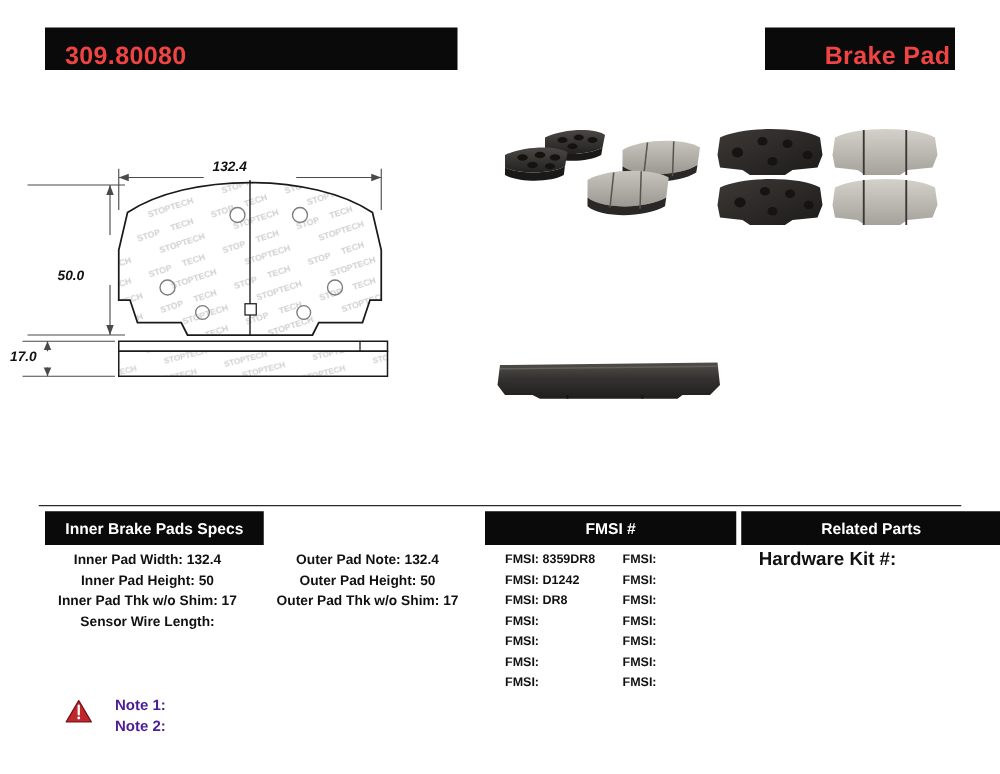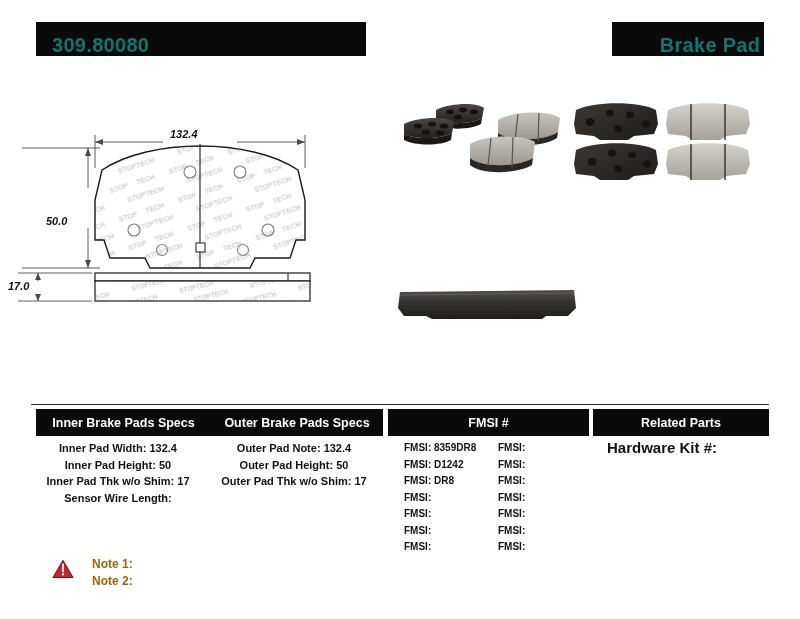--- a/index.html
+++ b/index.html
@@ -20,21 +20,21 @@
   .hdr-bar {
     position: absolute;
     top: 22px; height: 34px;
     background: #0a0a0a;
     display: flex;
     align-items: center;
   }
   #hdr-left  { left: 36px; width: 330px; }
   #hdr-right { left: 612px; width: 152px; justify-content: center; padding-left: 44px; }
   .hdr-text {
-    color: #0f766e;
+    color: #ef4444;
     font-size: 20px;
     font-weight: bold;
     letter-spacing: .3px;
     white-space: nowrap;
     margin-top: 12px;
   }
   #hdr-left .hdr-text { padding-left: 16px; }
 
   
   #cad { position: absolute; left: 0; top: 60px; width: 400px; height: 330px; }
@@ -71,21 +71,21 @@
     font-size: 12.5px;
     font-weight: bold;
     display: flex;
     align-items: center;
     justify-content: center;
     white-space: nowrap;
   }
   #th-inner { left: 5px;   width: 175px; }
   #th-outer { left: 180px; width: 172px; }
   #th-fmsi  { left: 357px; width: 201px; }
-  #th-rel   { left: 562px; width: 176px; }
+  #th-rel   { left: 562px; width: 208px; }
 
   #tbody { position: absolute; left: 0; top: 36px; width: 738px; }
   .col { position: absolute; top: 0; }
   #col-inner { left: 0;   width: 180px; }
   #col-outer { left: 180px; width: 172px; }
   #col-fmsi  { left: 357px; width: 201px; }
   #col-rel   { left: 562px; width: 176px; }
 
   .spec-row {
     font-size: 11px;
@@ -119,21 +119,21 @@
     white-space: nowrap;
   }
 
   
   #notes { position: absolute; left: 52px; top: 556px; display: flex; align-items: flex-start; }
   #warn-icon { width: 22px; height: 20px; margin-top: 3px; }
   #note-list { margin-left: 18px; }
   .note-line {
     font-size: 12px;
     font-weight: bold;
-    color: #a16207;
+    color: #4c1d95;
     line-height: 17px;
     white-space: nowrap;
   }
 </style>
 </head>
 <body>
 
 <div id="page">
 
   <div class="hdr-bar" id="hdr-left">
@@ -339,23 +339,20 @@
     </svg>
   </div>
 
   <div id="table">
     <div id="table-topline"></div>
 
     <div id="thead">
       <div class="th" id="th-inner">
         <span>Inner Brake Pads Specs</span>
       </div>
-      <div class="th" id="th-outer">
-        <span>Outer Brake Pads Specs</span>
-      </div>
       <div class="th" id="th-fmsi">
         <span>FMSI #</span>
       </div>
       <div class="th" id="th-rel">
         <span>Related Parts</span>
       </div>
     </div>
 
     <div id="tbody">
 

